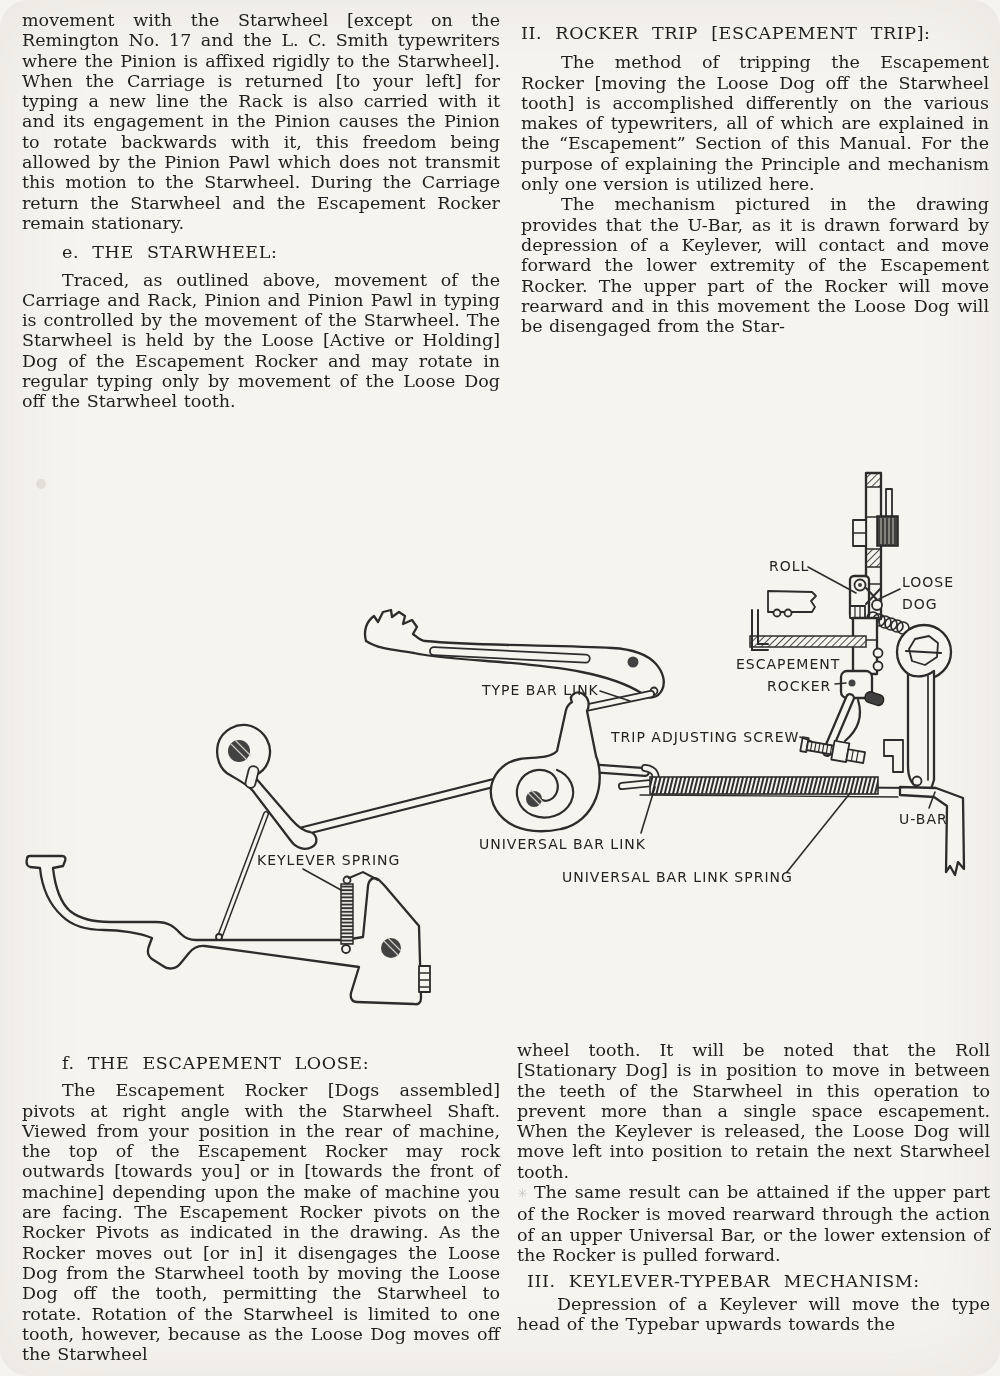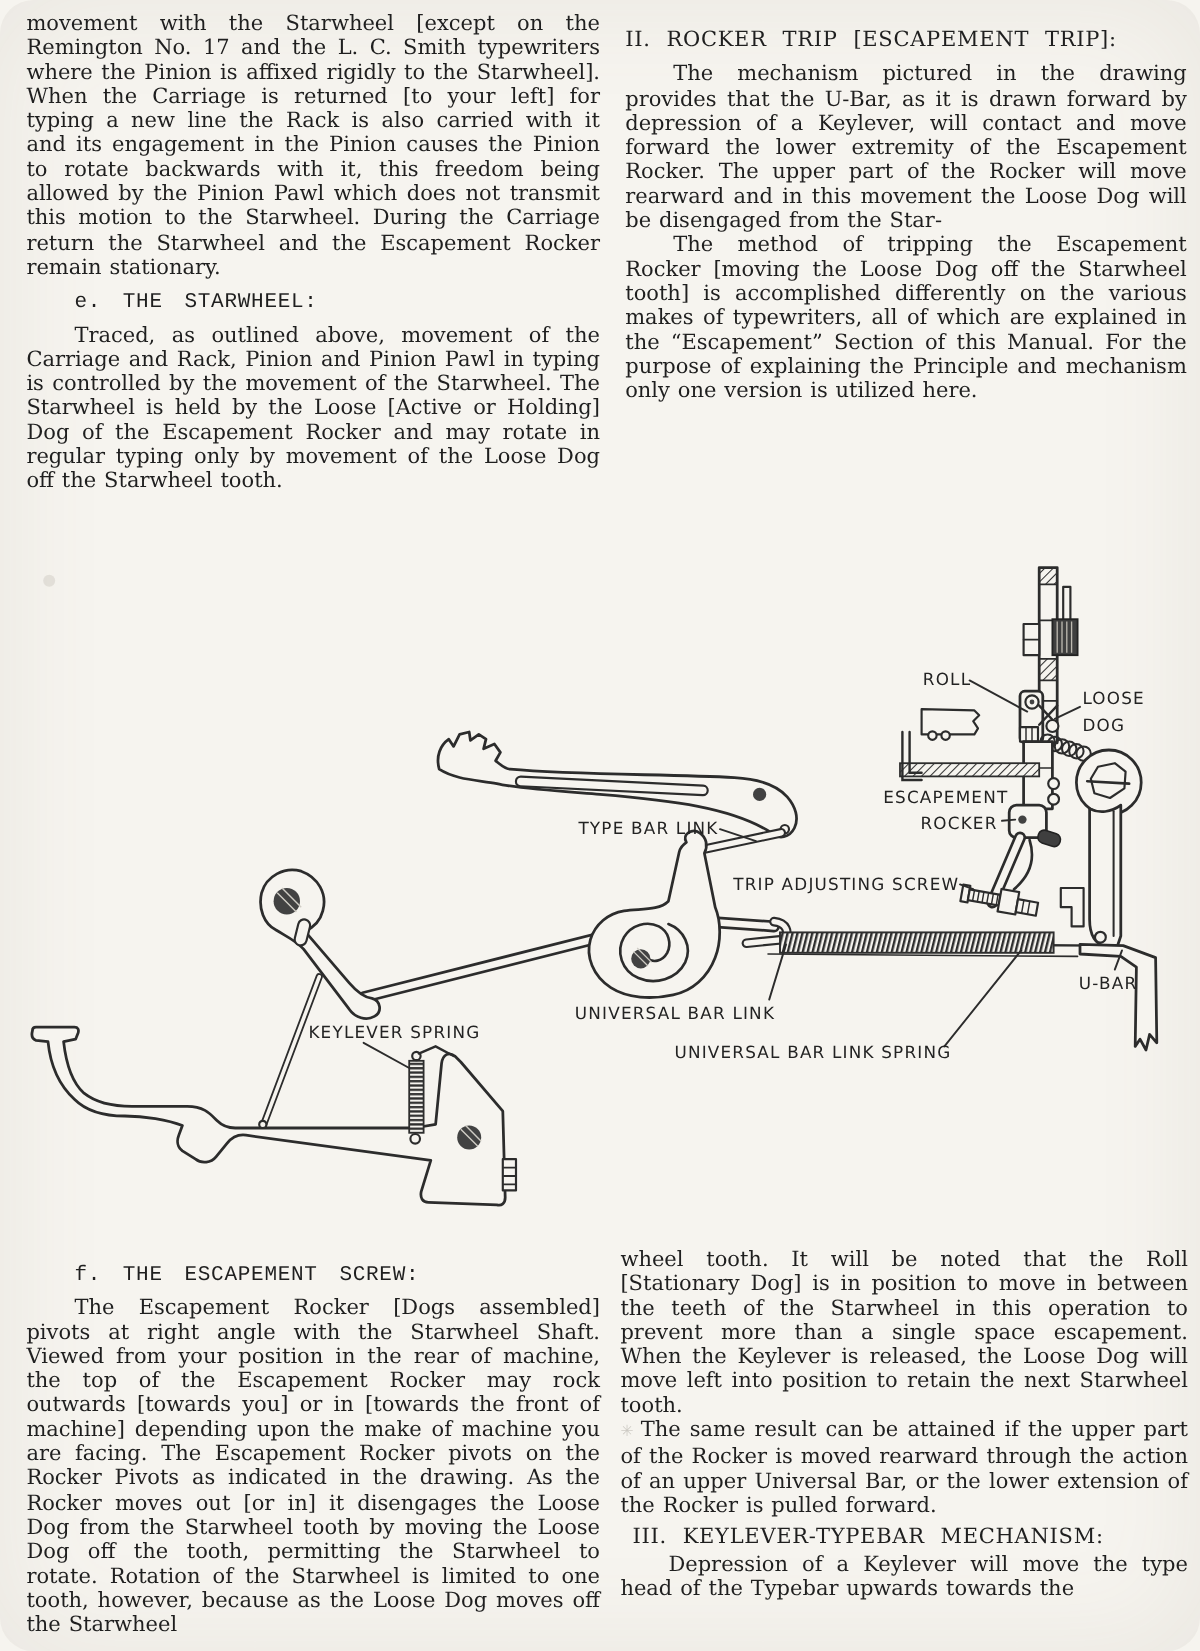--- a/index.html
+++ b/index.html
@@ -18,21 +18,21 @@
   .col p{margin:0;text-indent:40px;}
   .col p.flush{text-indent:0;}
   #colTL{left:22px;top:10px;width:478px;}
   #colTR{left:521px;top:10px;width:468px;}
   #colBL{left:22px;top:1044px;width:478px;}
   #colBR{left:517px;top:1040px;width:473px;}
   .sec-head{
     margin:9px 0 7px;font-size:17.5px;font-weight:normal;
     word-spacing:7px;letter-spacing:.6px;text-align:left;
   }
-  .sec-head.indent{padding-left:40px;font-family:Liberation Mono, monospace;}
+  .sec-head.indent{padding-left:40px;}
   #colTR .sec-head{margin:13px 0 9px;}
   #colBR .sec-head{margin:6px 10px 2px;}
   .smudge{opacity:.3;font-size:13px;margin-right:6px;color:#6f6a5f;}
   .diagram{position:absolute;left:0;top:455px;}
 
   
   .shape{fill:#f6f4ef;stroke:#2c2c2c;stroke-width:2.3;stroke-linejoin:round;}
   .shape-thin{fill:#f6f4ef;stroke:#2c2c2c;stroke-width:1.8;stroke-linejoin:round;}
   .ln{stroke:#2c2c2c;fill:none;stroke-linecap:round;}
   .c-d10{stroke:#2c2c2c;stroke-width:10;stroke-linecap:round;fill:none;}
@@ -51,22 +51,22 @@
 <div class="page">
 
   <div class="col" id="colTL">
     <p class="flush">movement with the Starwheel [except on the Remington No. 17 and the L. C. Smith typewriters where the Pinion is affixed rigidly to the Starwheel].  When the Carriage is returned [to your left] for typing a new line the Rack is also carried with it and its engagement in the Pinion causes the Pinion to rotate backwards with it, this freedom being allowed by the Pinion Pawl which does not transmit this motion to the Starwheel.  During the Carriage return the Starwheel and the Escapement Rocker remain stationary.</p>
     <h3 class="sec-head indent">e.  THE STARWHEEL:</h3>
     <p>Traced, as outlined above, movement of the Carriage and Rack, Pinion and Pinion Pawl in typing is controlled by the movement of the Starwheel.  The Starwheel is held by the Loose [Active or Holding] Dog of the Escapement Rocker and may rotate in regular typing only by movement of the Loose Dog off the Starwheel tooth.</p>
   </div>
 
   <div class="col" id="colTR">
     <h3 class="sec-head">II.  ROCKER TRIP [ESCAPEMENT TRIP]:</h3>
+    <p>The method of tripping the Escapement Rocker [moving the Loose Dog off the Starwheel tooth] is accomplished differently on the various makes of typewriters, all of which are explained in the “Escapement” Section of this Manual.  For the purpose of explaining the Principle and mechanism only one version is utilized here.</p>
     <p>The mechanism pictured in the drawing provides that the U-Bar, as it is drawn forward by depression of a Keylever, will contact and move forward the lower extremity of the Escapement Rocker.  The upper part of the Rocker will move rearward and in this movement the Loose Dog will be disengaged from the Star-</p>
-    <p>The method of tripping the Escapement Rocker [moving the Loose Dog off the Starwheel tooth] is accomplished differently on the various makes of typewriters, all of which are explained in the “Escapement” Section of this Manual.  For the purpose of explaining the Principle and mechanism only one version is utilized here.</p>
   </div>
 
   <svg class="diagram" width="1000" height="575" viewBox="0 455 1000 575" xmlns="http://www.w3.org/2000/svg">
     <defs>
       <pattern id="hatch" patternUnits="userSpaceOnUse" width="5" height="5" patternTransform="rotate(45)">
         <line x1="0" y1="0" x2="0" y2="5" stroke="#2e2e2e" stroke-width="1.7"></line>
       </pattern>
       <pattern id="coil" patternUnits="userSpaceOnUse" width="4" height="20" patternTransform="rotate(14)">
         <line x1="1" y1="0" x2="1" y2="20" stroke="#2e2e2e" stroke-width="2"></line>
       </pattern>
@@ -246,21 +246,21 @@
     <text class="dlabel" x="767" y="691">ROCKER</text>
     <text class="dlabel" x="611" y="742">TRIP ADJUSTING SCREW</text>
     <text class="dlabel" x="482" y="695">TYPE BAR LINK</text>
     <text class="dlabel" x="479" y="849">UNIVERSAL BAR LINK</text>
     <text class="dlabel" x="257" y="865">KEYLEVER SPRING</text>
     <text class="dlabel" x="562" y="882">UNIVERSAL BAR LINK SPRING</text>
     <text class="dlabel" x="899" y="824">U-BAR</text>
   </svg>
 
   <div class="col" id="colBL">
-    <h3 class="sec-head indent">f.  THE ESCAPEMENT SCREW:</h3>
+    <h3 class="sec-head indent">f.  THE ESCAPEMENT LOOSE:</h3>
     <p>The Escapement Rocker [Dogs assembled] pivots at right angle with the Starwheel Shaft. Viewed from your position in the rear of machine, the top of the Escapement Rocker may rock outwards [towards you] or in [towards the front of machine] depending upon the make of machine you are facing.  The Escapement Rocker pivots on the Rocker Pivots as indicated in the drawing.  As the Rocker moves out [or in] it disengages the Loose Dog from the Starwheel tooth by moving the Loose Dog off the tooth, permitting the Starwheel to rotate.  Rotation of the Starwheel is limited to one tooth, however, because as the Loose Dog moves off the Starwheel</p>
   </div>
 
   <div class="col" id="colBR">
     <p class="flush">wheel tooth.  It will be noted that the Roll [Stationary Dog] is in position to move in between the teeth of the Starwheel in this operation to prevent more than a single space escapement.  When the Keylever is released, the Loose Dog will move left into position to retain the next Starwheel tooth.</p>
     <p class="flush"><span class="smudge">✳</span><span>The same result can be attained if the upper part of the Rocker is moved rearward through the action of an upper Universal Bar, or the lower extension of the Rocker is pulled forward.</span></p>
     <h3 class="sec-head">III.  KEYLEVER-TYPEBAR MECHANISM:</h3>
     <p>Depression of a Keylever will move the type head of the Typebar upwards towards the</p>
   </div>
 

